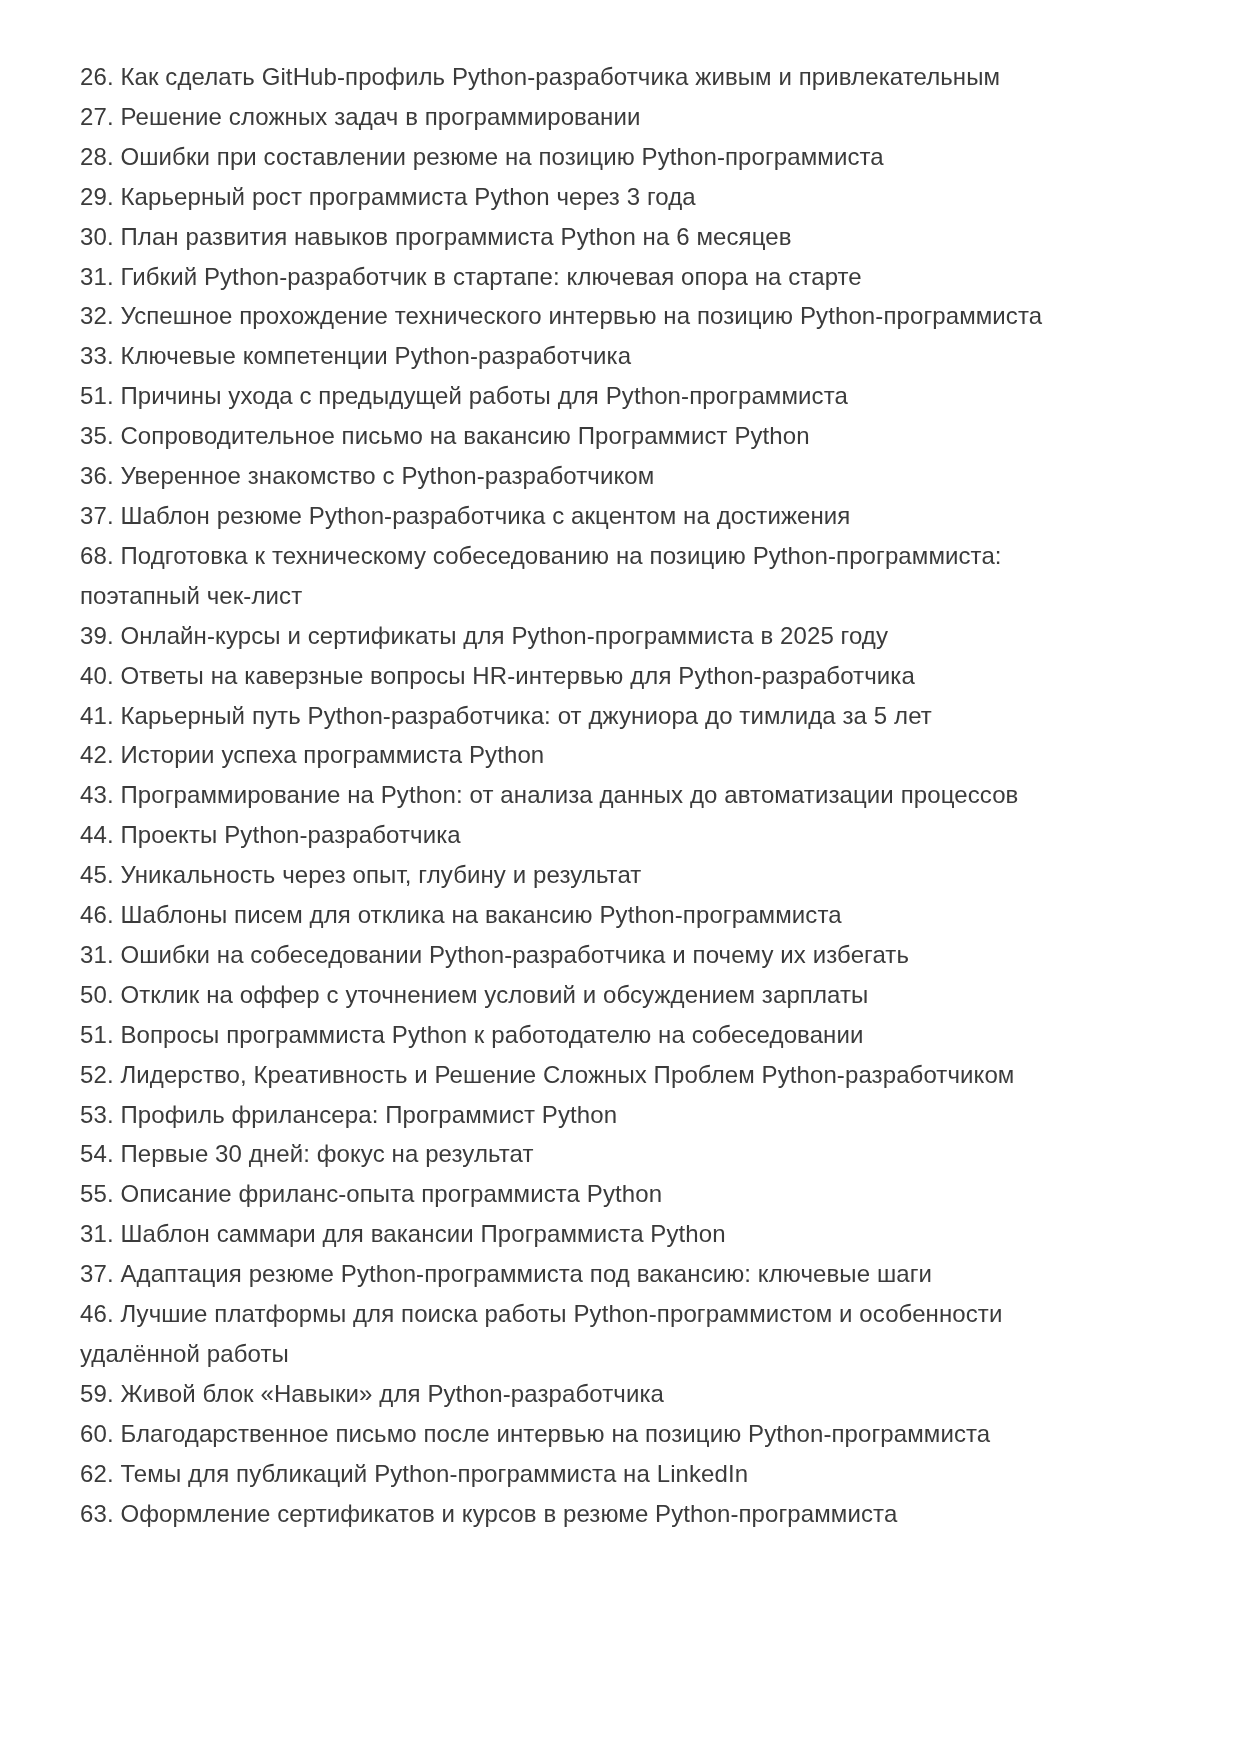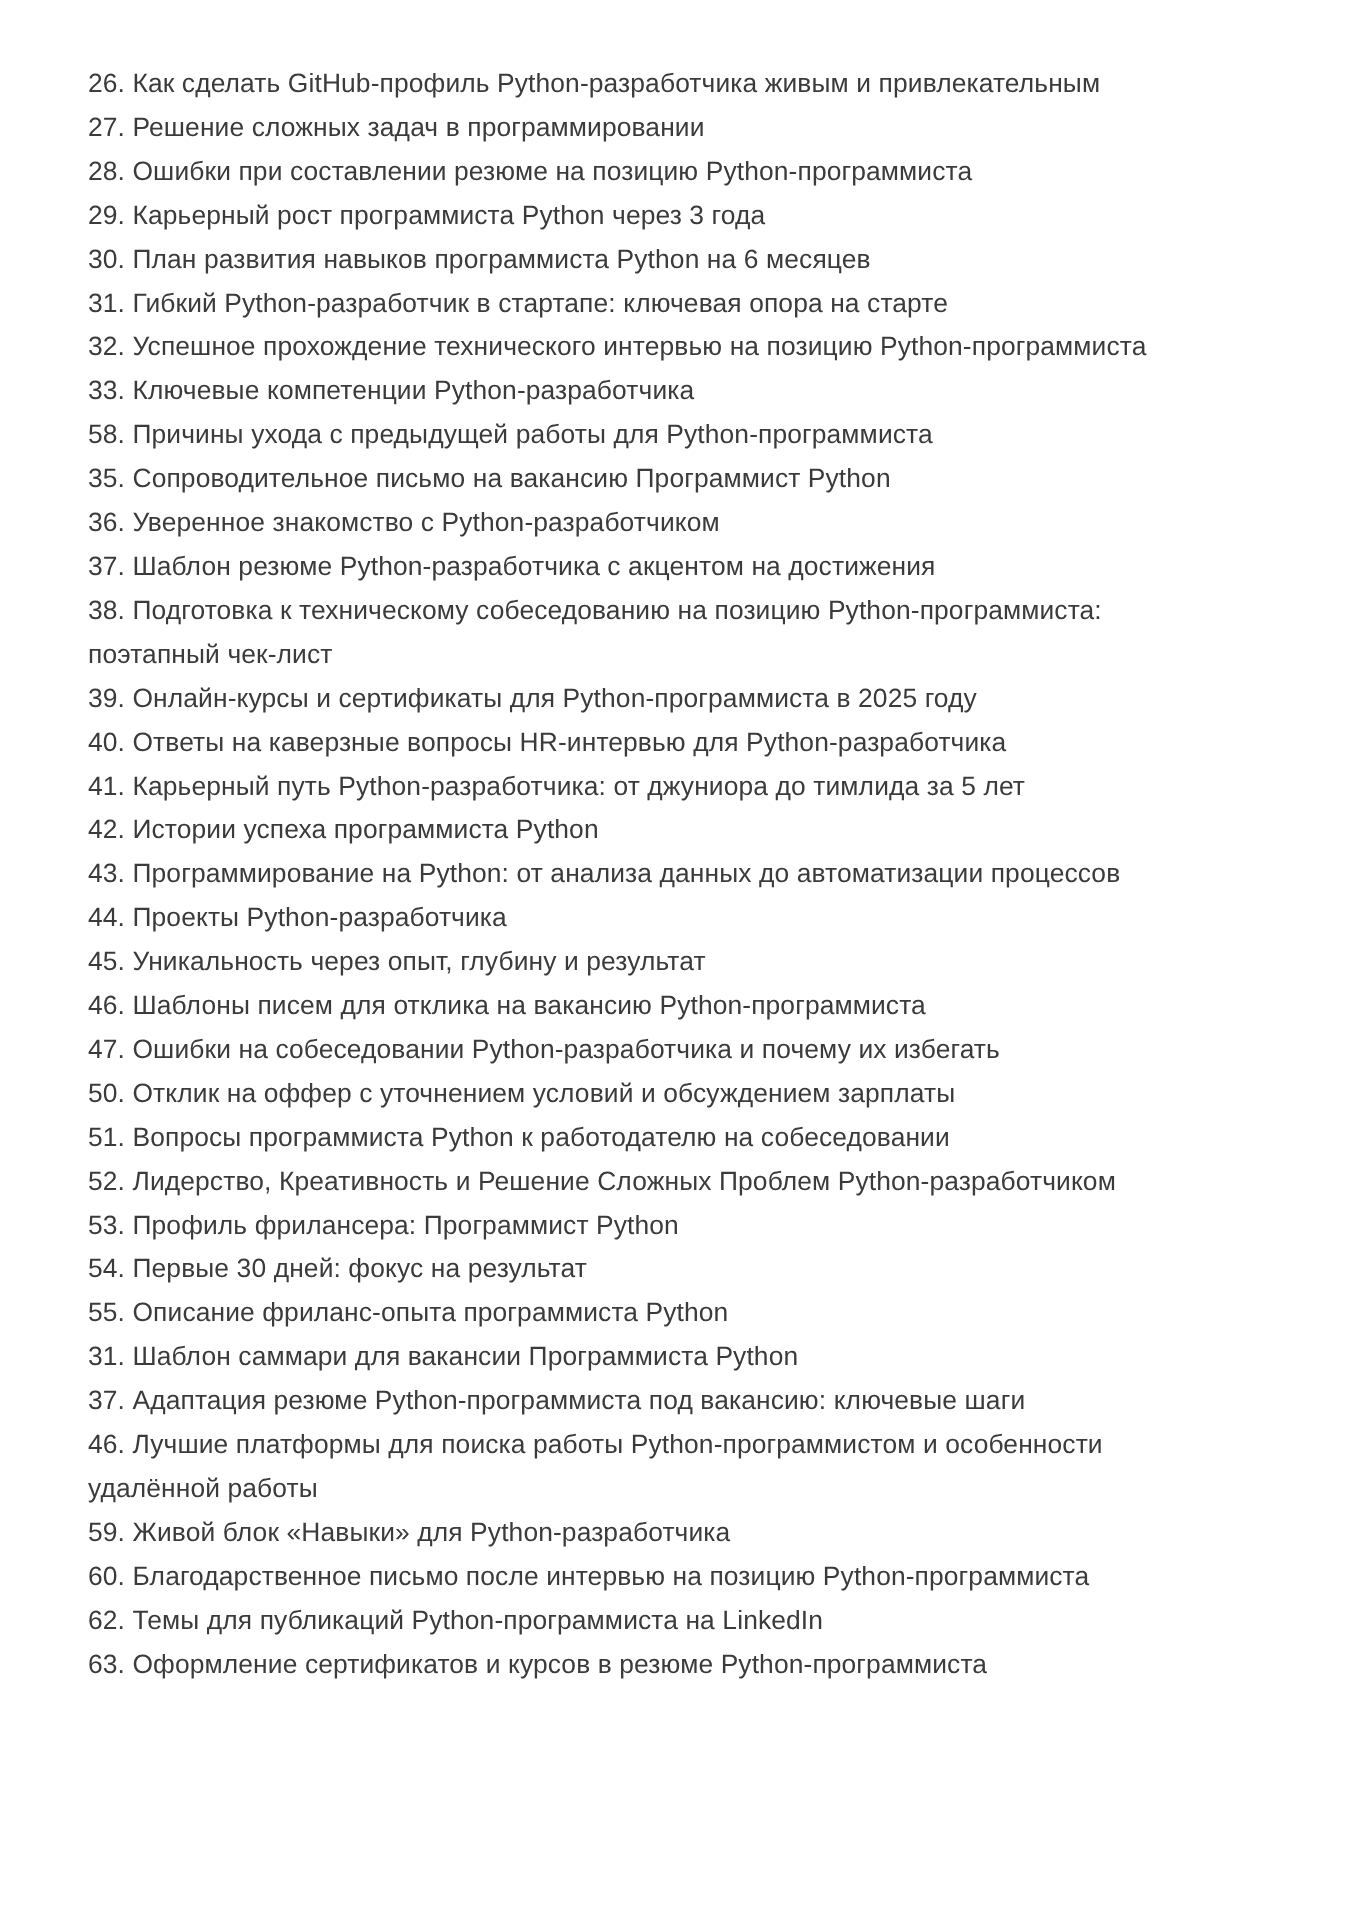--- a/index.html
+++ b/index.html
@@ -37,35 +37,35 @@
 <div class="page">
   <div>
       <p class="line">26. Как сделать GitHub-профиль Python-разработчика живым и привлекательным</p>
       <p class="line">27. Решение сложных задач в программировании</p>
       <p class="line">28. Ошибки при составлении резюме на позицию Python-программиста</p>
       <p class="line">29. Карьерный рост программиста Python через 3 года</p>
       <p class="line">30. План развития навыков программиста Python на 6 месяцев</p>
       <p class="line">31. Гибкий Python-разработчик в стартапе: ключевая опора на старте</p>
       <p class="line">32. Успешное прохождение технического интервью на позицию Python-программиста</p>
       <p class="line">33. Ключевые компетенции Python-разработчика</p>
-      <p class="line">58. Причины ухода с предыдущей работы для Python-программиста</p>
+      <p class="line">51. Причины ухода с предыдущей работы для Python-программиста</p>
       <p class="line">35. Сопроводительное письмо на вакансию Программист Python</p>
       <p class="line">36. Уверенное знакомство с Python-разработчиком</p>
       <p class="line">37. Шаблон резюме Python-разработчика с акцентом на достижения</p>
-      <p class="line">38. Подготовка к техническому собеседованию на позицию Python-программиста:
+      <p class="line">68. Подготовка к техническому собеседованию на позицию Python-программиста:
 поэтапный чек-лист</p>
       <p class="line">39. Онлайн-курсы и сертификаты для Python-программиста в 2025 году</p>
       <p class="line">40. Ответы на каверзные вопросы HR-интервью для Python-разработчика</p>
       <p class="line">41. Карьерный путь Python-разработчика: от джуниора до тимлида за 5 лет</p>
       <p class="line">42. Истории успеха программиста Python</p>
       <p class="line">43. Программирование на Python: от анализа данных до автоматизации процессов</p>
       <p class="line">44. Проекты Python-разработчика</p>
       <p class="line">45. Уникальность через опыт, глубину и результат</p>
       <p class="line">46. Шаблоны писем для отклика на вакансию Python-программиста</p>
-      <p class="line">47. Ошибки на собеседовании Python-разработчика и почему их избегать</p>
+      <p class="line">31. Ошибки на собеседовании Python-разработчика и почему их избегать</p>
       <p class="line">50. Отклик на оффер с уточнением условий и обсуждением зарплаты</p>
       <p class="line">51. Вопросы программиста Python к работодателю на собеседовании</p>
       <p class="line">52. Лидерство, Креативность и Решение Сложных Проблем Python-разработчиком</p>
       <p class="line">53. Профиль фрилансера: Программист Python</p>
       <p class="line">54. Первые 30 дней: фокус на результат</p>
       <p class="line">55. Описание фриланс-опыта программиста Python</p>
       <p class="line">31. Шаблон саммари для вакансии Программиста Python</p>
       <p class="line">37. Адаптация резюме Python-программиста под вакансию: ключевые шаги</p>
       <p class="line">46. Лучшие платформы для поиска работы Python-программистом и особенности
 удалённой работы</p>

